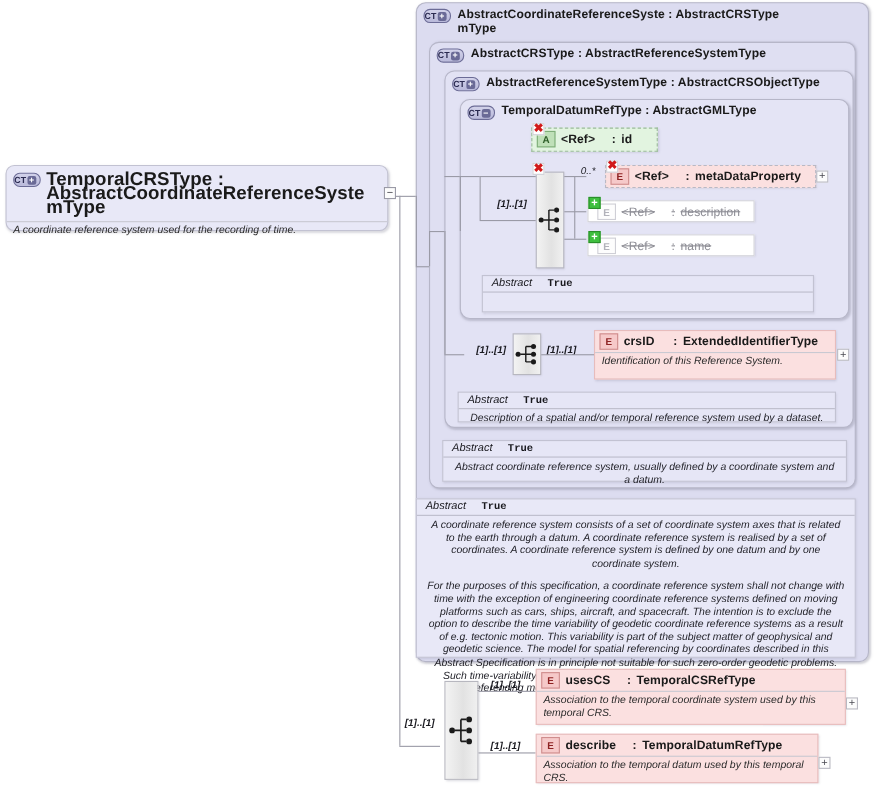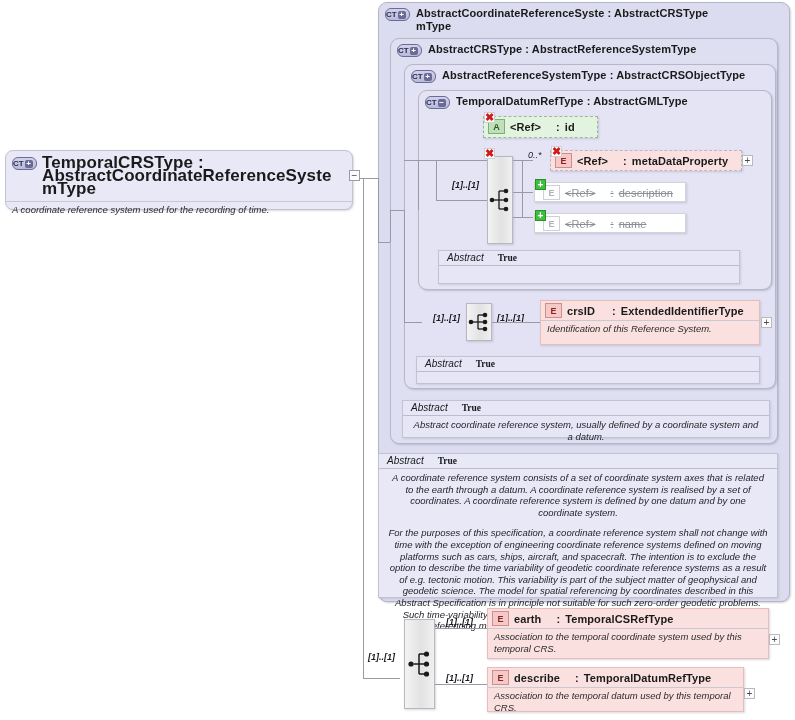--- a/index.html
+++ b/index.html
@@ -177,21 +177,21 @@
   }
   .docstrip.plain { background: #e8e8f7; }
   .abst-row {
     display: flex;
     align-items: baseline;
     gap: 14px;
     padding: 1px 8px 1px 8px;
     font-size: 10px;
   }
   .abst-key { font-style: italic; color: #18181d; }
-  .abst-val { font-family: Liberation Serif, serif; font-size: 9.5px; color: #18181d; font-weight: bold; }
+  .abst-val { font-family: Liberation Mono, monospace; font-size: 9.5px; color: #18181d; font-weight: bold; }
   .doc-rule { height: 1px; background: #bcbcca; margin: 1px 0 0 0; }
   .doc-body {
     font-size: 9.5px;
     font-style: italic;
     color: #25252c;
     line-height: 11.6px;
     padding: 3px 8px 4px 8px;
   }
   .doc-body p { margin: 0 0 9px 0; }
   .doc-body p:last-child { margin-bottom: 0; }
@@ -406,20 +406,21 @@
     <div class="node-doc">Identification of this Reference System.</div>
   </div>
   <div class="expander" style="left:761px; top:317px;">+</div>
 
   <div class="docstrip" style="left:416px; top:356px; width:344px; height:28px;">
     <div class="abst-row">
       <span class="abst-key">Abstract</span>
       <span class="abst-val">True</span>
     </div>
     <div class="doc-rule"></div>
+    <div class="doc-body">Description of a spatial and/or temporal reference system used by a dataset.</div>
   </div>
 
   <div class="docstrip" style="left:402px; top:400px; width:368px; height:38px;">
     <div class="abst-row">
       <span class="abst-key">Abstract</span>
       <span class="abst-val">True</span>
     </div>
     <div class="doc-rule"></div>
     <div class="doc-body">Abstract coordinate reference system, usually defined by a coordinate system and a datum.</div>
   </div>
@@ -452,21 +453,21 @@
   <div class="mult" style="left:368px; top:652px;">[1]..[1]</div>
 
   <div class="ln h" style="left:435px; top:628px; width:52px;"></div>
   <div class="ln h" style="left:435px; top:684px; width:52px;"></div>
   <div class="mult" style="left:446px; top:617px;">[1]..[1]</div>
   <div class="mult" style="left:446px; top:673px;">[1]..[1]</div>
 
   <div class="node elem" style="left:487px; top:608px; width:282px; height:51px;">
     <div class="node-head">
       <span class="tbadge">E</span>
-      <span class="node-name">earth</span>
+      <span class="node-name">usesCS</span>
       <span class="node-name" style="margin-left:10px;">:</span>
       <span class="node-name">TemporalCSRefType</span>
     </div>
     <div class="node-sep"></div>
     <div class="node-doc">Association to the temporal coordinate system used by this temporal CRS.</div>
   </div>
   <div class="expander" style="left:769px; top:634px;">+</div>
 
   <div class="node elem" style="left:487px; top:667px; width:257px; height:45px;">
     <div class="node-head">

